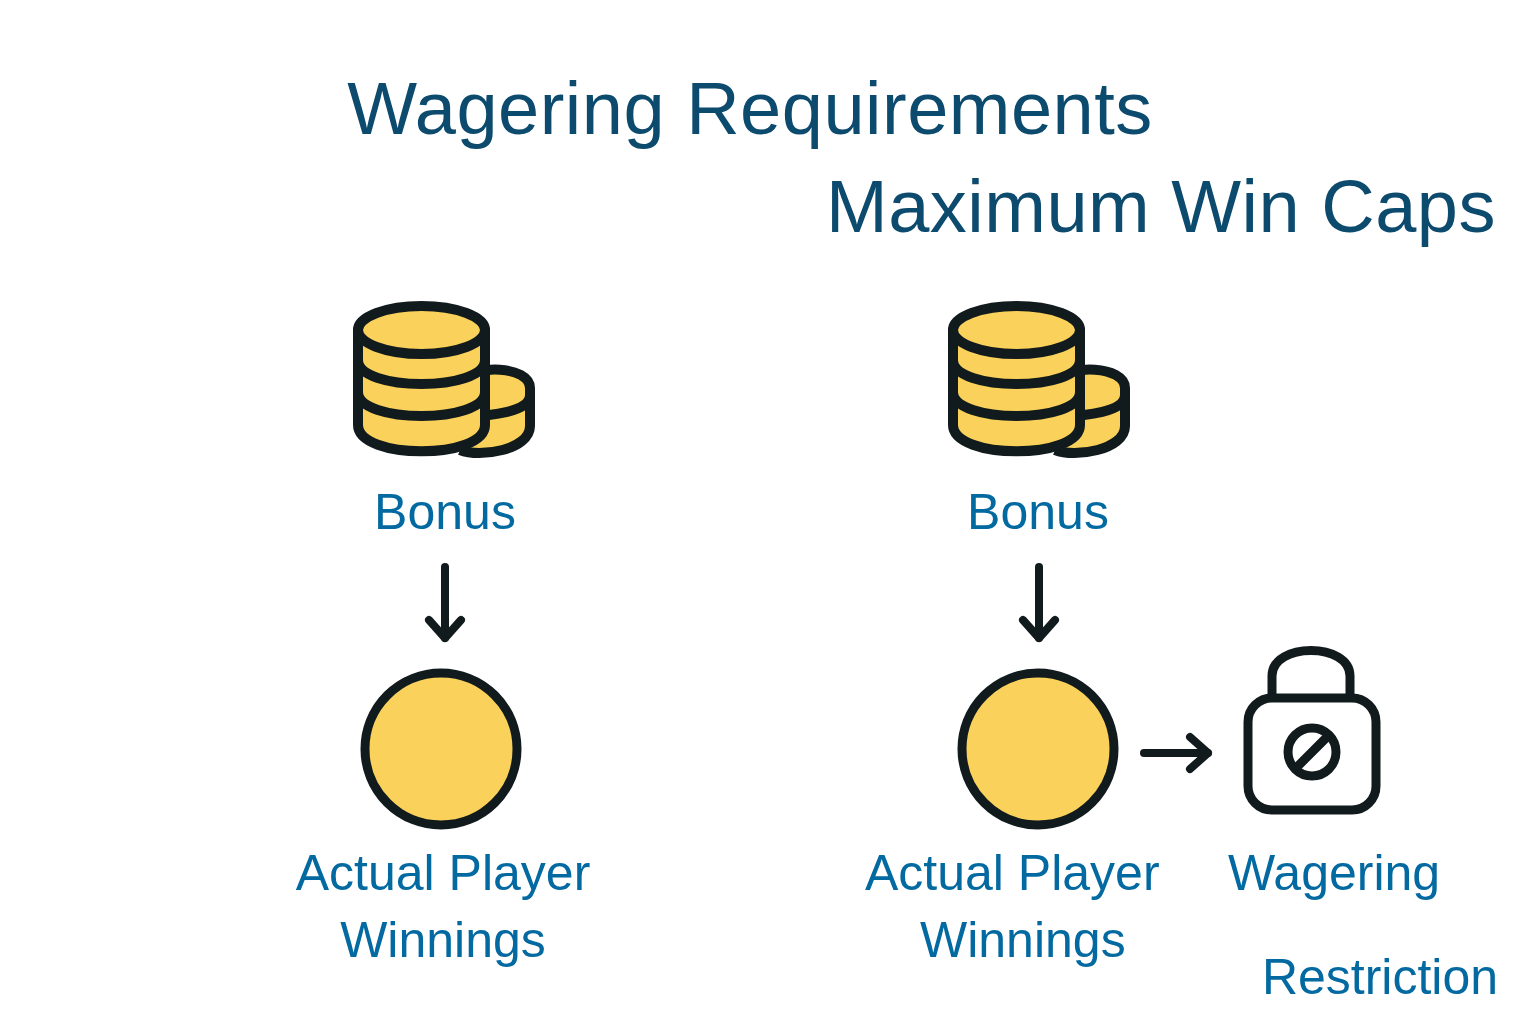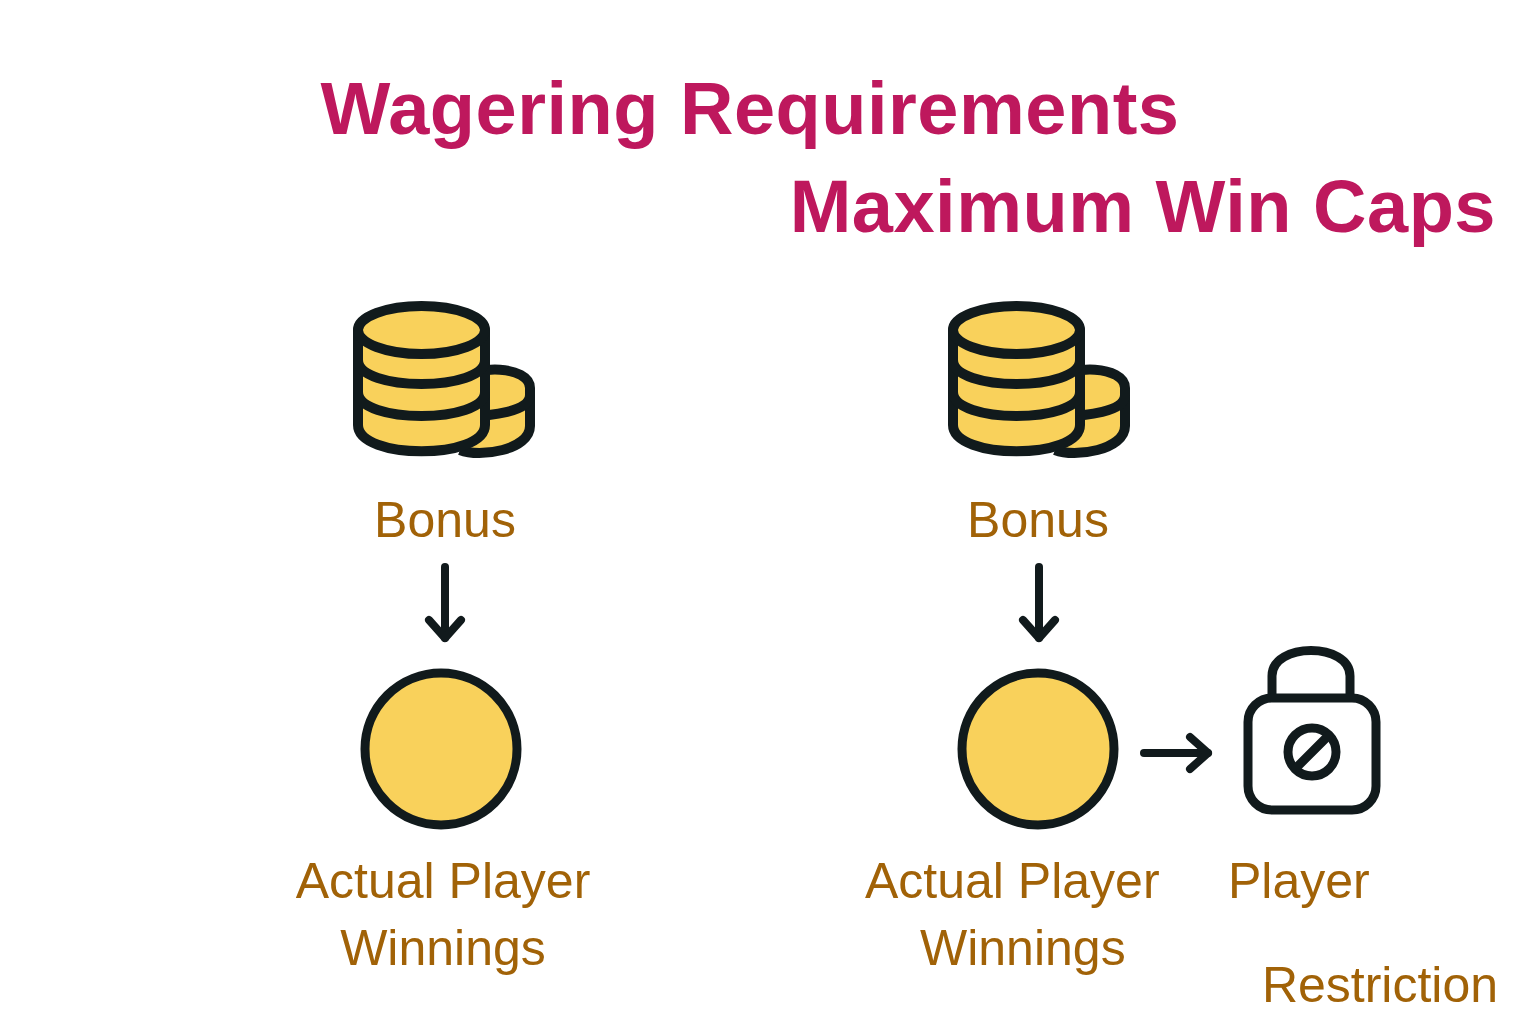--- a/index.html
+++ b/index.html
@@ -2,26 +2,26 @@
 <html><head>
 <meta charset="utf-8">
 <style>
   html, body { margin:0; padding:0; }
   body {
     width:1536px; height:1024px; background:#ffffff; position:relative; overflow:hidden;
     font-family: "Liberation Sans", "DejaVu Sans", sans-serif; color:#111a1c;
   }
   .title {
     position:absolute; left:0; width:1500px; text-align:center;
-    font-weight:bold; font-size:74px; line-height:1; letter-spacing:0.5px; color:#be185d;
+    font-weight:normal; font-size:74px; line-height:1; letter-spacing:0.5px; color:#0c4a6e;
   }
   .title.l1 { top:72px; }
   .title.l2 { top:170px; left:-0px; width:1496px;text-align:right; }
   .label {
-    position:absolute; font-size:50px; line-height:1; color:#a16207; text-align:center; white-space:nowrap;margin-top:8px;
+    position:absolute; font-size:50px; line-height:1; color:#0369a1; text-align:center; white-space:nowrap;
   }
   svg { position:absolute; overflow:visible; }
 </style>
 </head>
 <body>
 
 <div class="title l1">Wagering Requirements</div>
 <div class="title l2">Maximum Win Caps</div>
 
 <svg style="left:350px;top:300px;" width="190" height="160" viewBox="0 0 190 160">
@@ -78,14 +78,14 @@
 <svg style="left:1240px;top:632px;" width="145" height="185" viewBox="0 0 145 185">
   <g stroke="#111A1C" stroke-width="9" fill="none" stroke-linejoin="round" stroke-linecap="round">
     <path d="M32 66 L32 44 C32 10 110 10 110 44 L110 66"></path>
     <rect x="8" y="66" width="128" height="112" rx="24" fill="#ffffff"></rect>
     <circle cx="72" cy="120" r="24"></circle>
     <line x1="56" y1="136" x2="88" y2="104"></line>
   </g>
 </svg>
 <div class="label" style="left:865px;top:848px;width:350px;text-align:left;">Actual Player</div>
 <div class="label" style="left:920px;top:915px;width:300px;text-align:left;">Winnings</div>
-<div class="label" style="left:1228px;top:848px;width:300px;text-align:left;">Player</div>
+<div class="label" style="left:1228px;top:848px;width:300px;text-align:left;">Wagering</div>
 <div class="label" style="left:1230px;top:952px;width:300px;text-align:center;">Restriction</div>
 
 </body></html>

